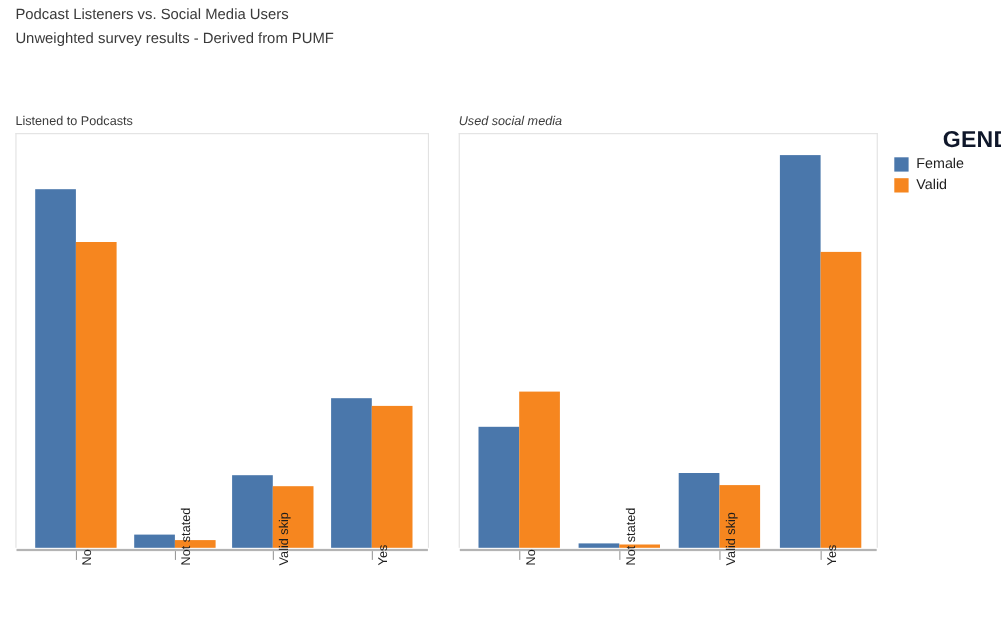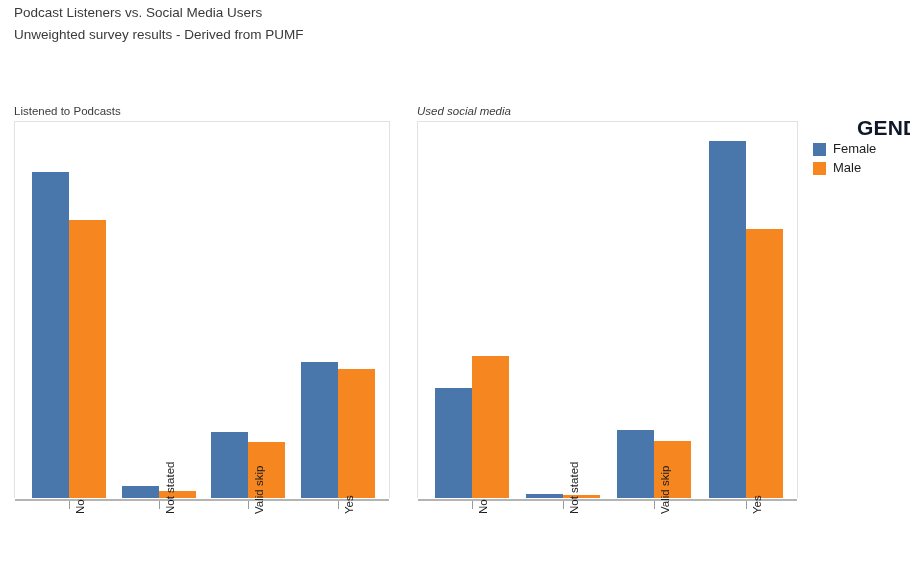--- a/index.html
+++ b/index.html
@@ -222,16 +222,16 @@
 
 <div id="legend">
   <div id="legend-title">GENDER</div>
   <div id="legend-entries">
       <div class="legend-row">
         <span class="legend-swatch" style="background: rgb(74, 119, 171);"></span>
         <span class="legend-label">Female</span>
       </div>
       <div class="legend-row">
         <span class="legend-swatch" style="background: rgb(246, 134, 31);"></span>
-        <span class="legend-label">Male</span>
+        <span class="legend-label">Valid</span>
       </div>
     </div>
 </div>
 
 </body></html>

